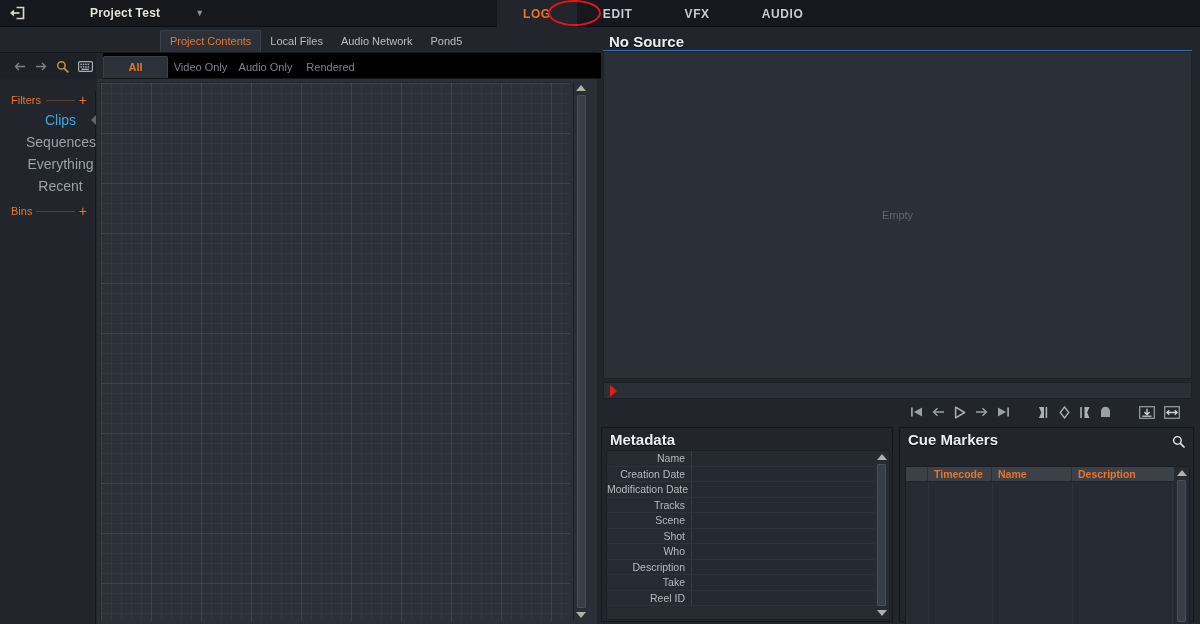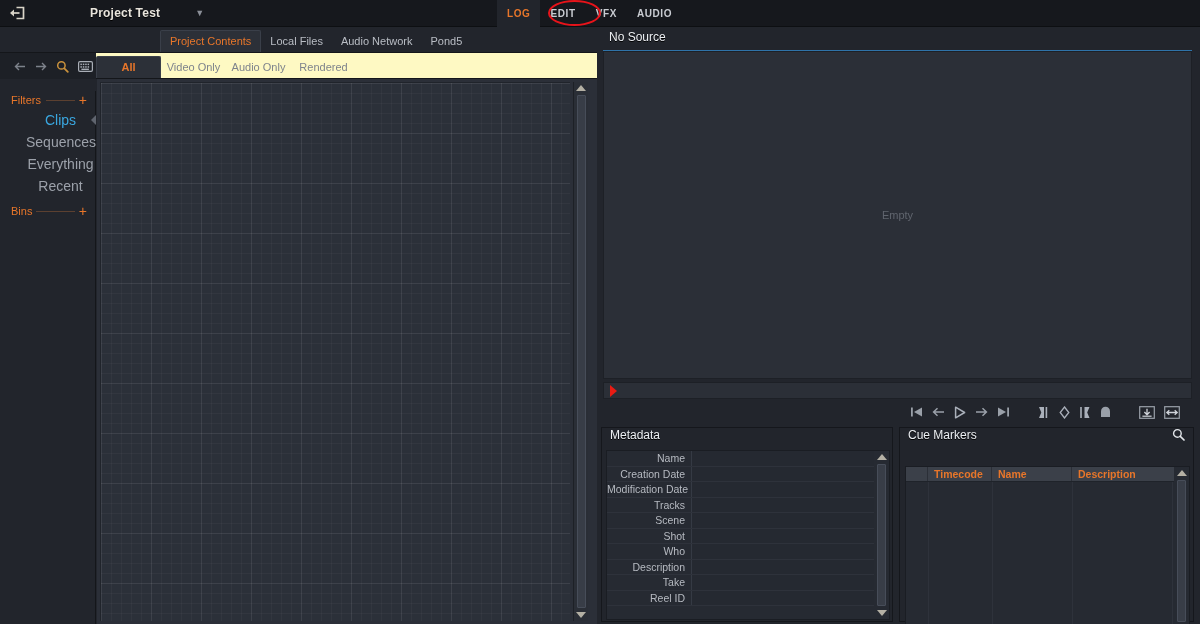--- a/index.html
+++ b/index.html
@@ -35,21 +35,21 @@
   }
   .project-caret {
     margin-left: 15px; color: #8b8f98; font-size: 9px; cursor: pointer;
   }
   .modes {
     position: absolute; left: 497px; top: 0;
     height: 27px; display: flex; align-items: stretch;
   }
   .mode {
     display: flex; align-items: center; justify-content: center;
-    padding: 0 10px; font-size: 10px; letter-spacing: .6px;
+    padding: 0 26px; font-size: 12px; letter-spacing: .6px;
     color: #c9ccd2; cursor: pointer; font-weight: 600;
   }
   .mode.active { color: #e8762a; background: #22252c; }
 
   
   .annot-ellipse {
     position: absolute; left: 548px; top: 0px;
     width: 53px; height: 26px;
     border: 2.4px solid #e8131a; border-radius: 50%;
     pointer-events: none; z-index: 40;
@@ -82,22 +82,22 @@
   
   .browser-tools {
     position: absolute; left: 0; top: 26px; width: 96px; height: 26px;
     display: flex; align-items: center; gap: 9px; padding-left: 14px;
     background: #1d2026;
   }
   .tool-ico { cursor: pointer; display: flex; align-items: center; }
 
   
   .filter-tabs {
-    position: absolute; left: 96px; top: 26px; width: 501px; height: 26px;
-    background: #fef9c3; display: flex; align-items: flex-end;
+    position: absolute; left: 103px; top: 26px; width: 501px; height: 26px;
+    background: #000000; display: flex; align-items: flex-end;
     border-bottom: 1px solid #14161a;
   }
   .ftab {
     font-size: 11px; color: #7e838c; padding: 4px 0 5px;
     width: 65px; text-align: center; cursor: pointer;
   }
   .ftab.active {
     color: #e8762a; background: #2c3038; font-weight: bold;
     border-top: 1px solid #3a3f49;
     border-left: 1px solid #3a3f49;
@@ -170,22 +170,22 @@
     border-radius: 1px; cursor: pointer;
   }
 
   
   .monitor {
     position: absolute; left: 601px; top: 30px;
     width: 593px; height: 390px;
     background: #22252c;
   }
   .panel-title {
-    height: 20px; display: flex; align-items: flex-start;
-    color: #eceff3; font-size: 12px; font-weight: normal;
+    height: 20px; display: flex; align-items: flex-end;
+    color: #eceff3; font-size: 15px; font-weight: bold;
     padding-left: 8px; text-shadow: 0 1px 0 #000;
     justify-content: space-between;
   }
   .mon-underline { height: 1px; background: #2f73a8; margin: 0 2px; }
   .viewer {
     position: relative; height: 328px; margin: 0 2px;
     background: #2b2f37;
     border: 1px solid #1d2026;
     display: flex; align-items: center; justify-content: center;
   }

